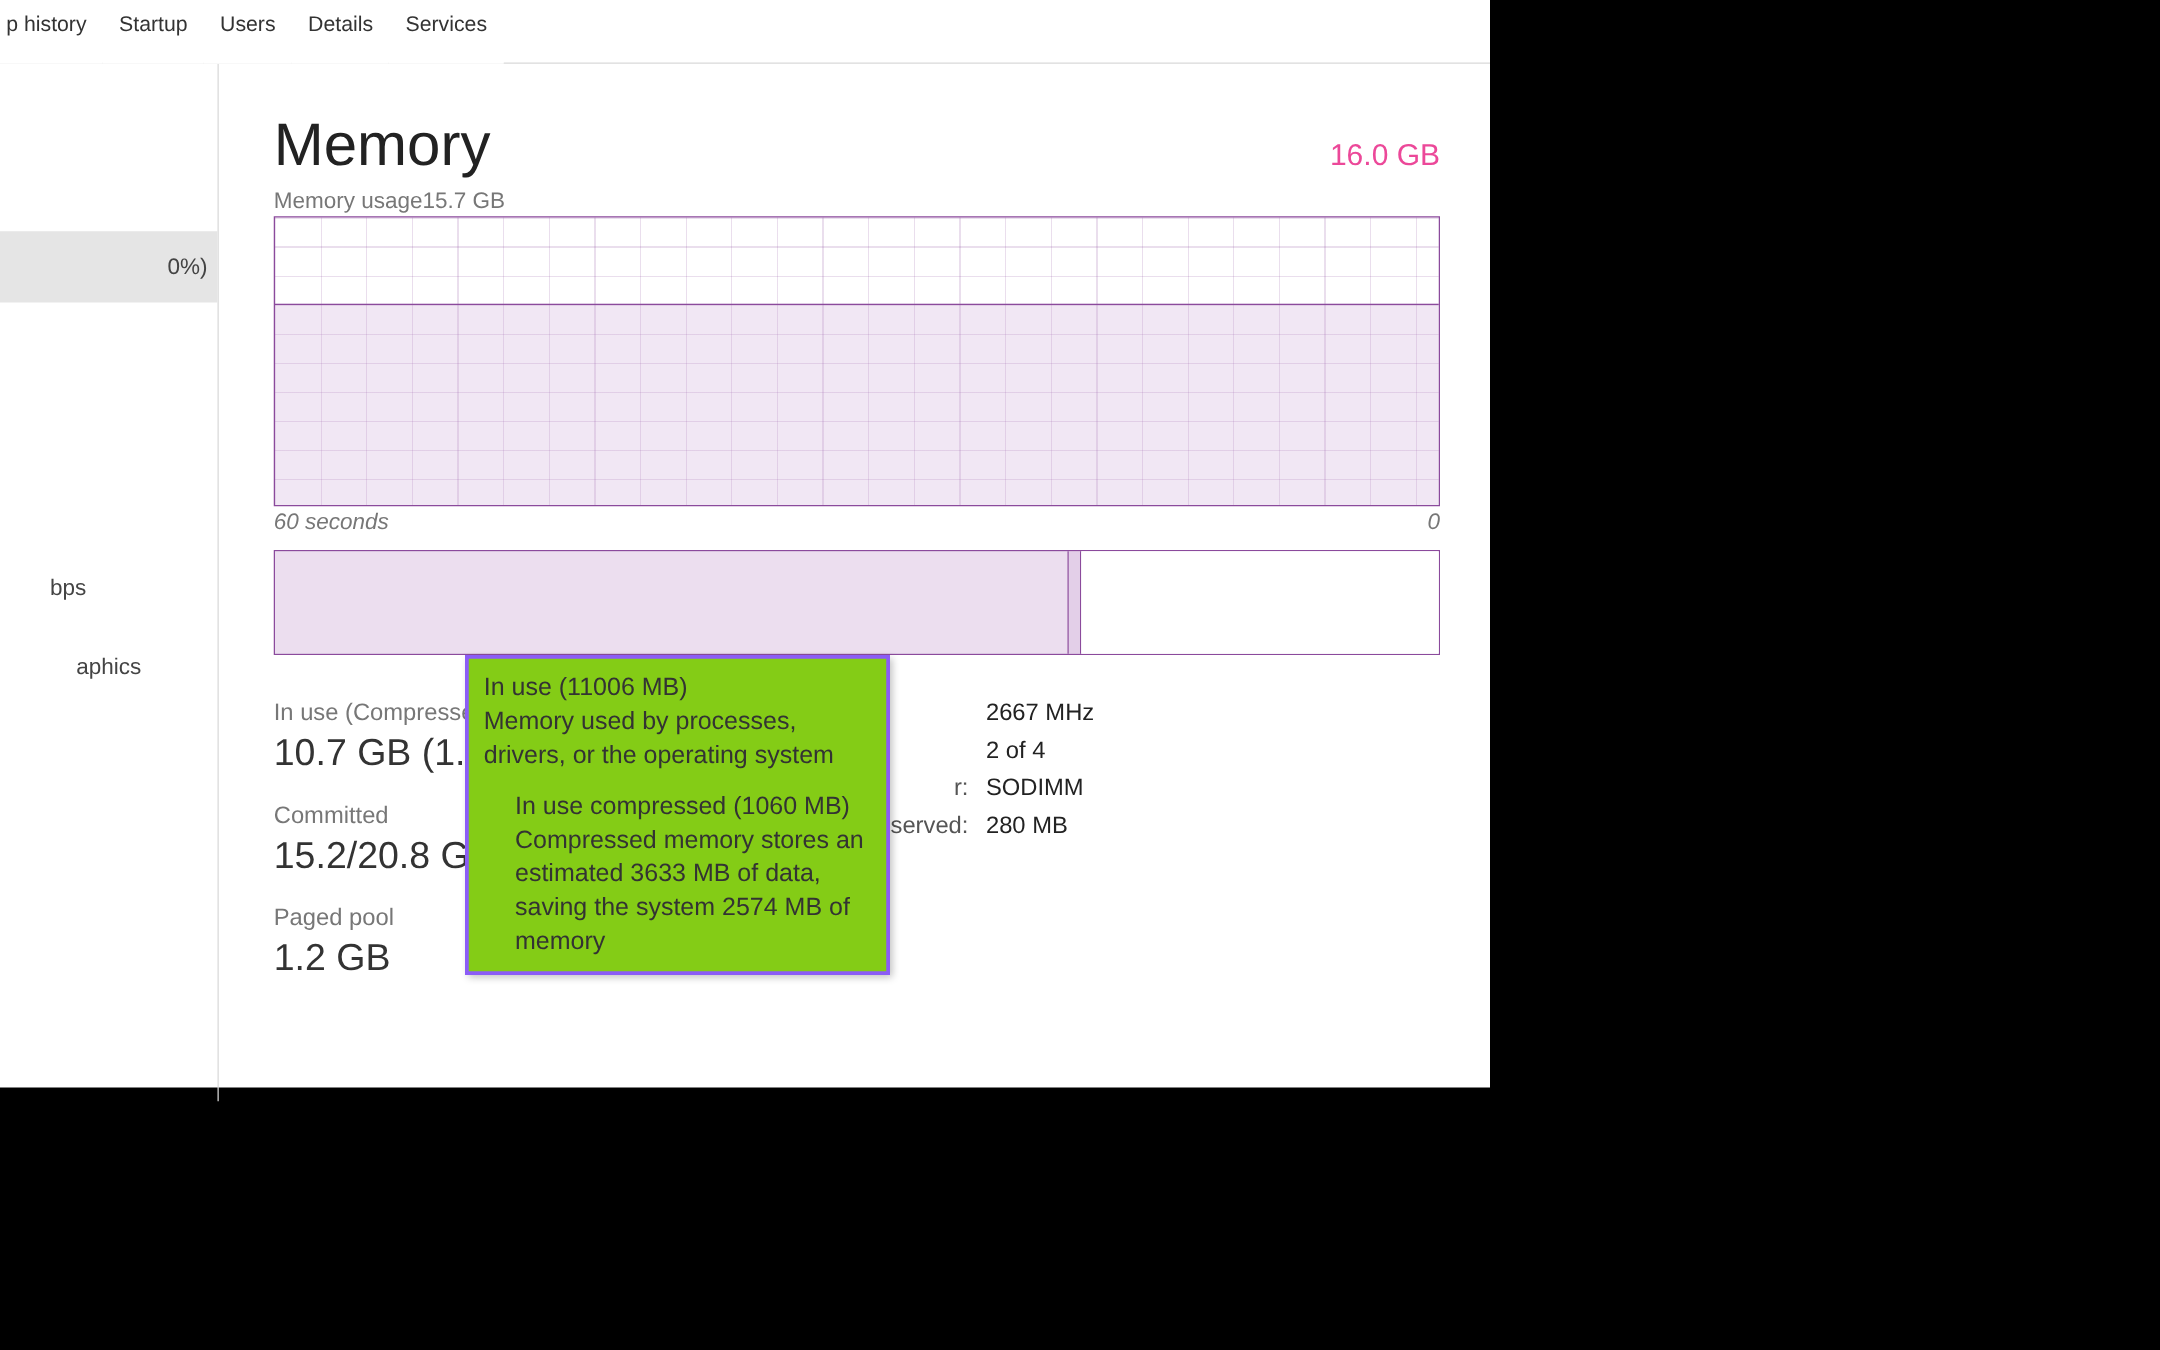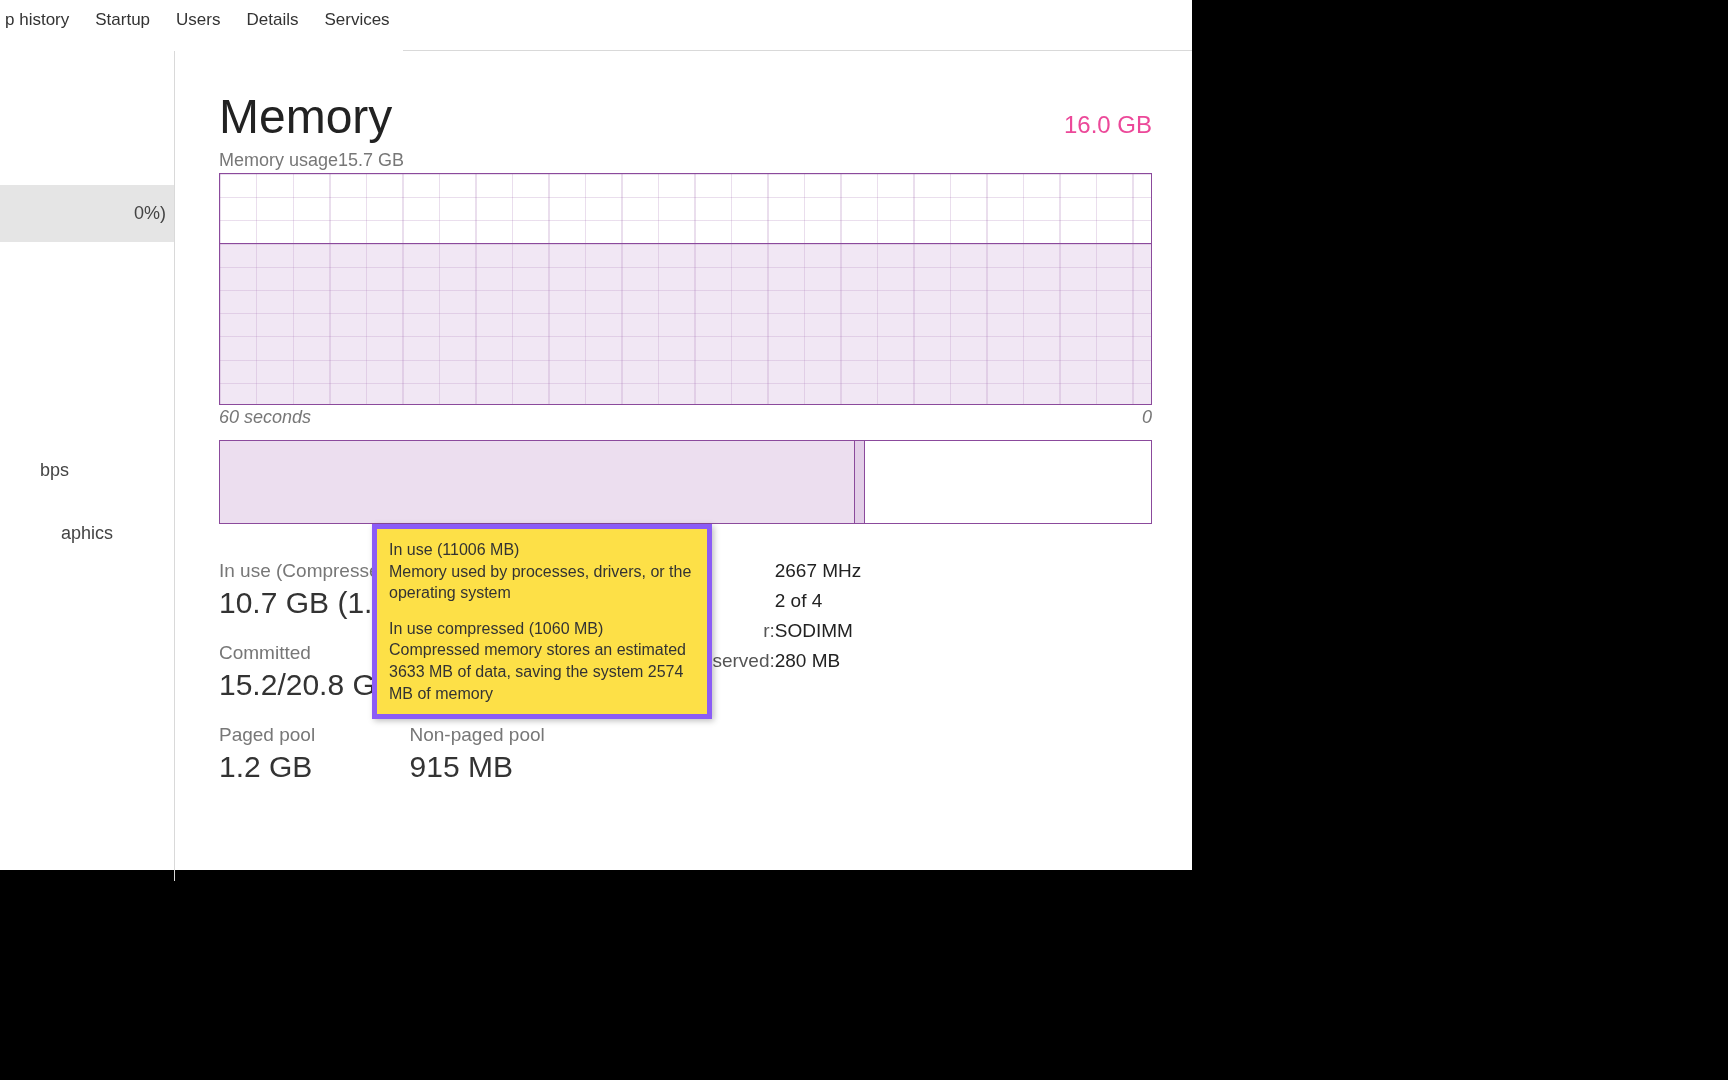--- a/index.html
+++ b/index.html
@@ -156,41 +156,42 @@
     color: #333;
     white-space: nowrap;
   }
   .stats-right {
     margin-left: 60px;
     font-size: 19px;
     color: #333;
   }
   .stats-right .row {
     display: flex;
+    gap: 14px;
     margin-bottom: 8px;
   }
   .stats-right .rlabel { color: #555; white-space: nowrap; text-align: right; width: 130px;}
   .stats-right .rval { color: #222; }
 
   .tooltip {
     position: absolute;
     left: 372px;
     top: 524px;
     width: 340px;
-    background: #fde047;
-    border: 5px solid #8b5cf6;
+    background: #84cc16;
+    border: 3px solid #8b5cf6;
     box-shadow: 2px 2px 6px rgba(0,0,0,0.25);
     padding: 10px 12px;
-    font-size: 16px;
+    font-size: 20px;
     color: #333;
     line-height: 1.35;
     z-index: 10;
   }
   .tooltip p { margin-bottom: 14px; }
-  .tooltip p:last-child { margin-bottom: 0; }
+  .tooltip p:last-child { margin-bottom: 0; margin-left: 25px; }
 </style>
 </head>
 <body>
 
 <div class="app-window">
 
   <div class="tabs">
     <div class="tab">p history</div>
     <div class="tab">Startup</div>
     <div class="tab">Users</div>

